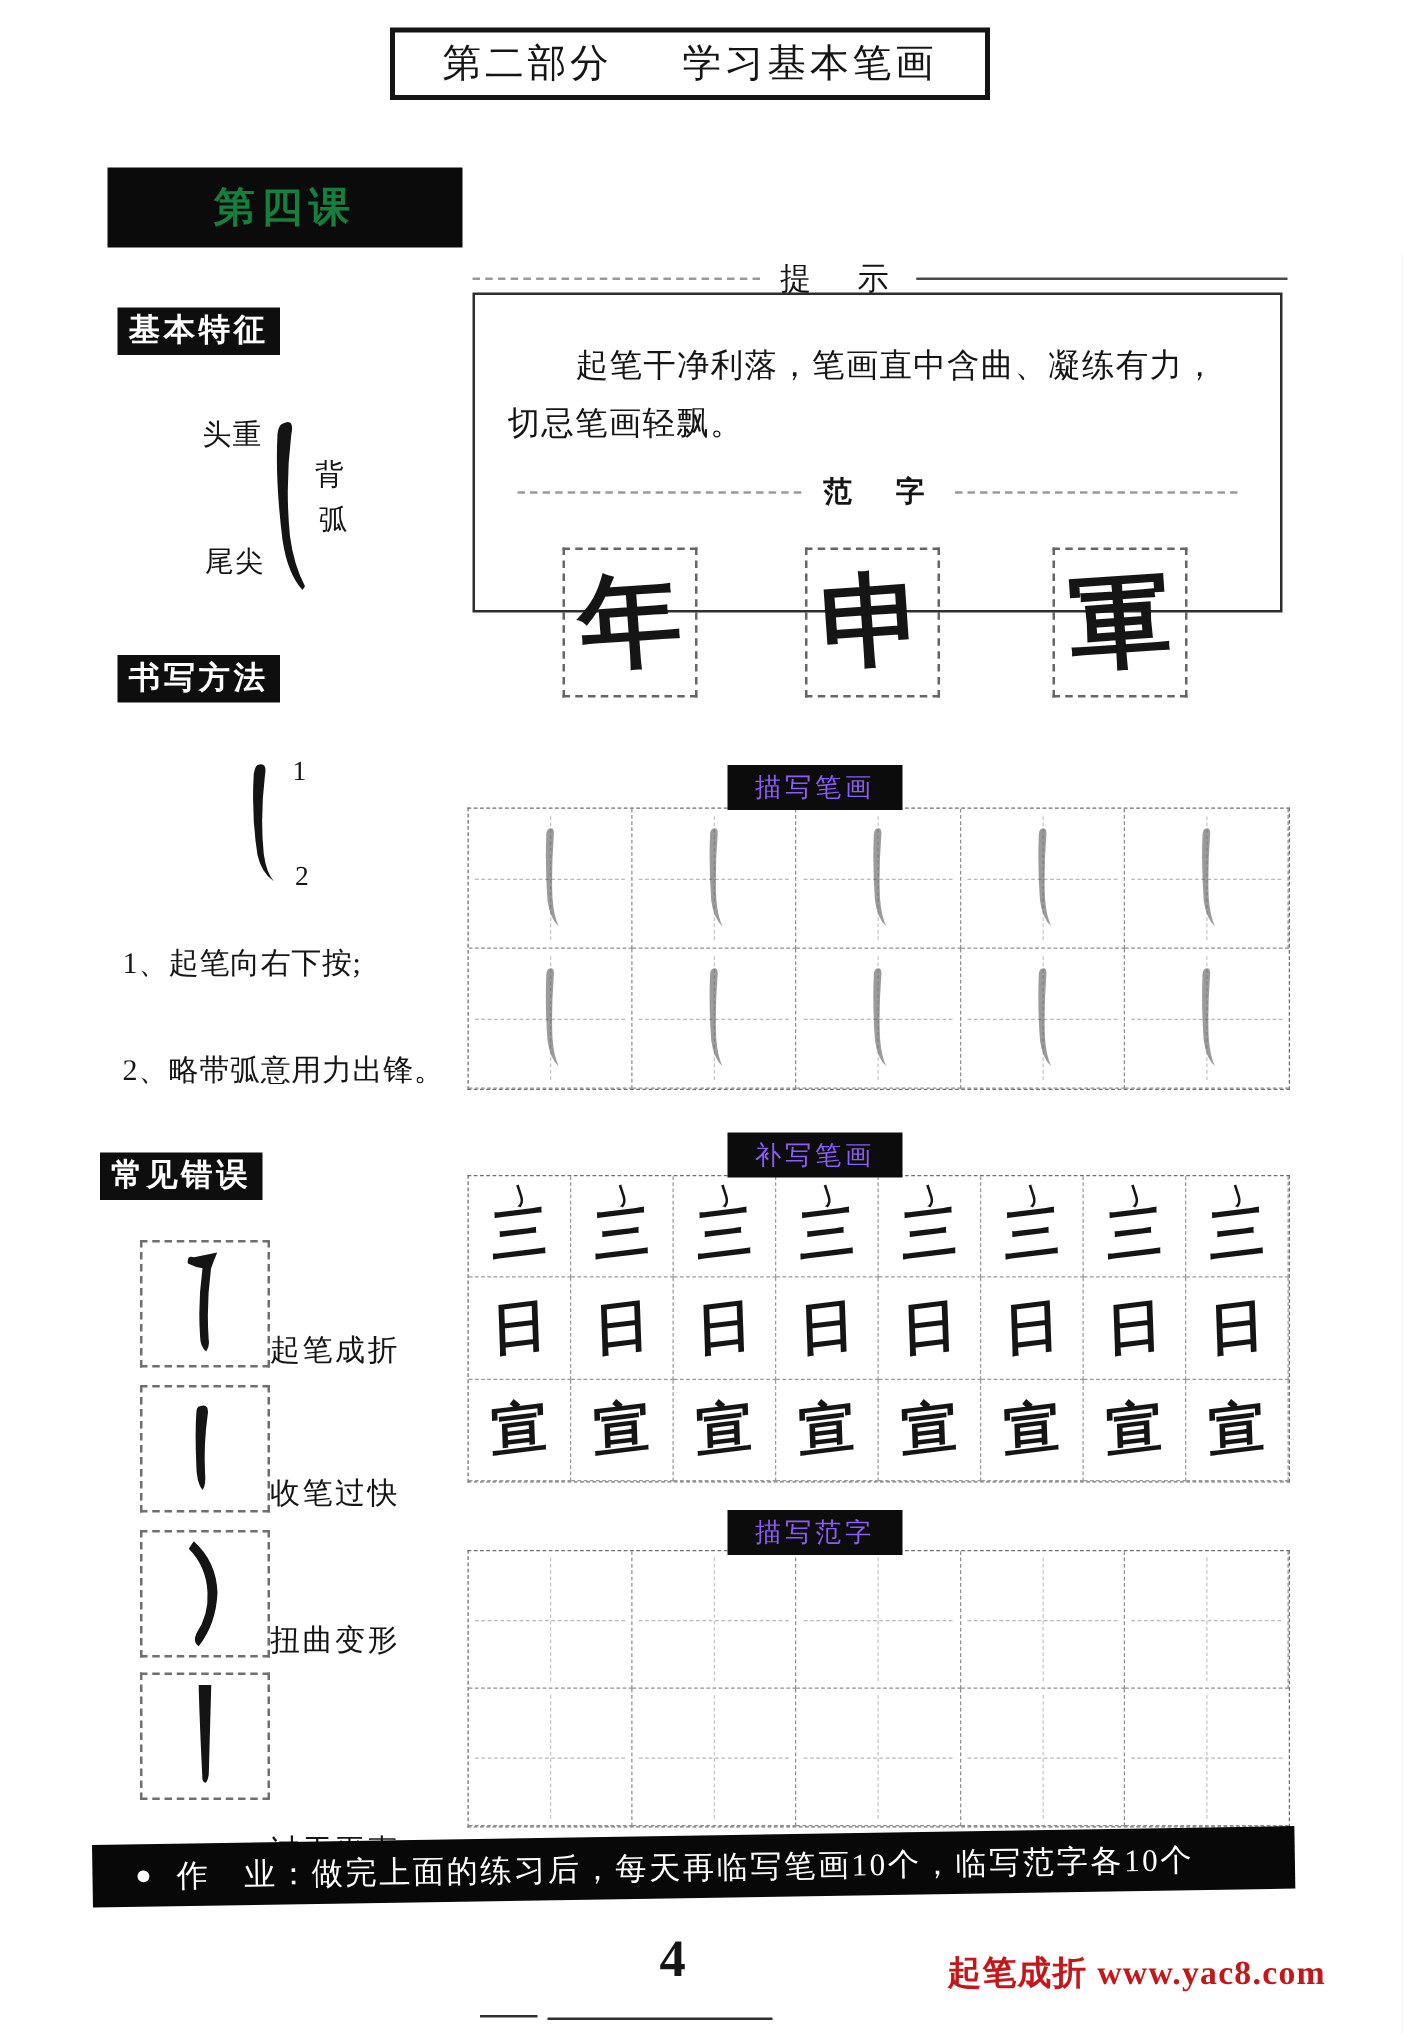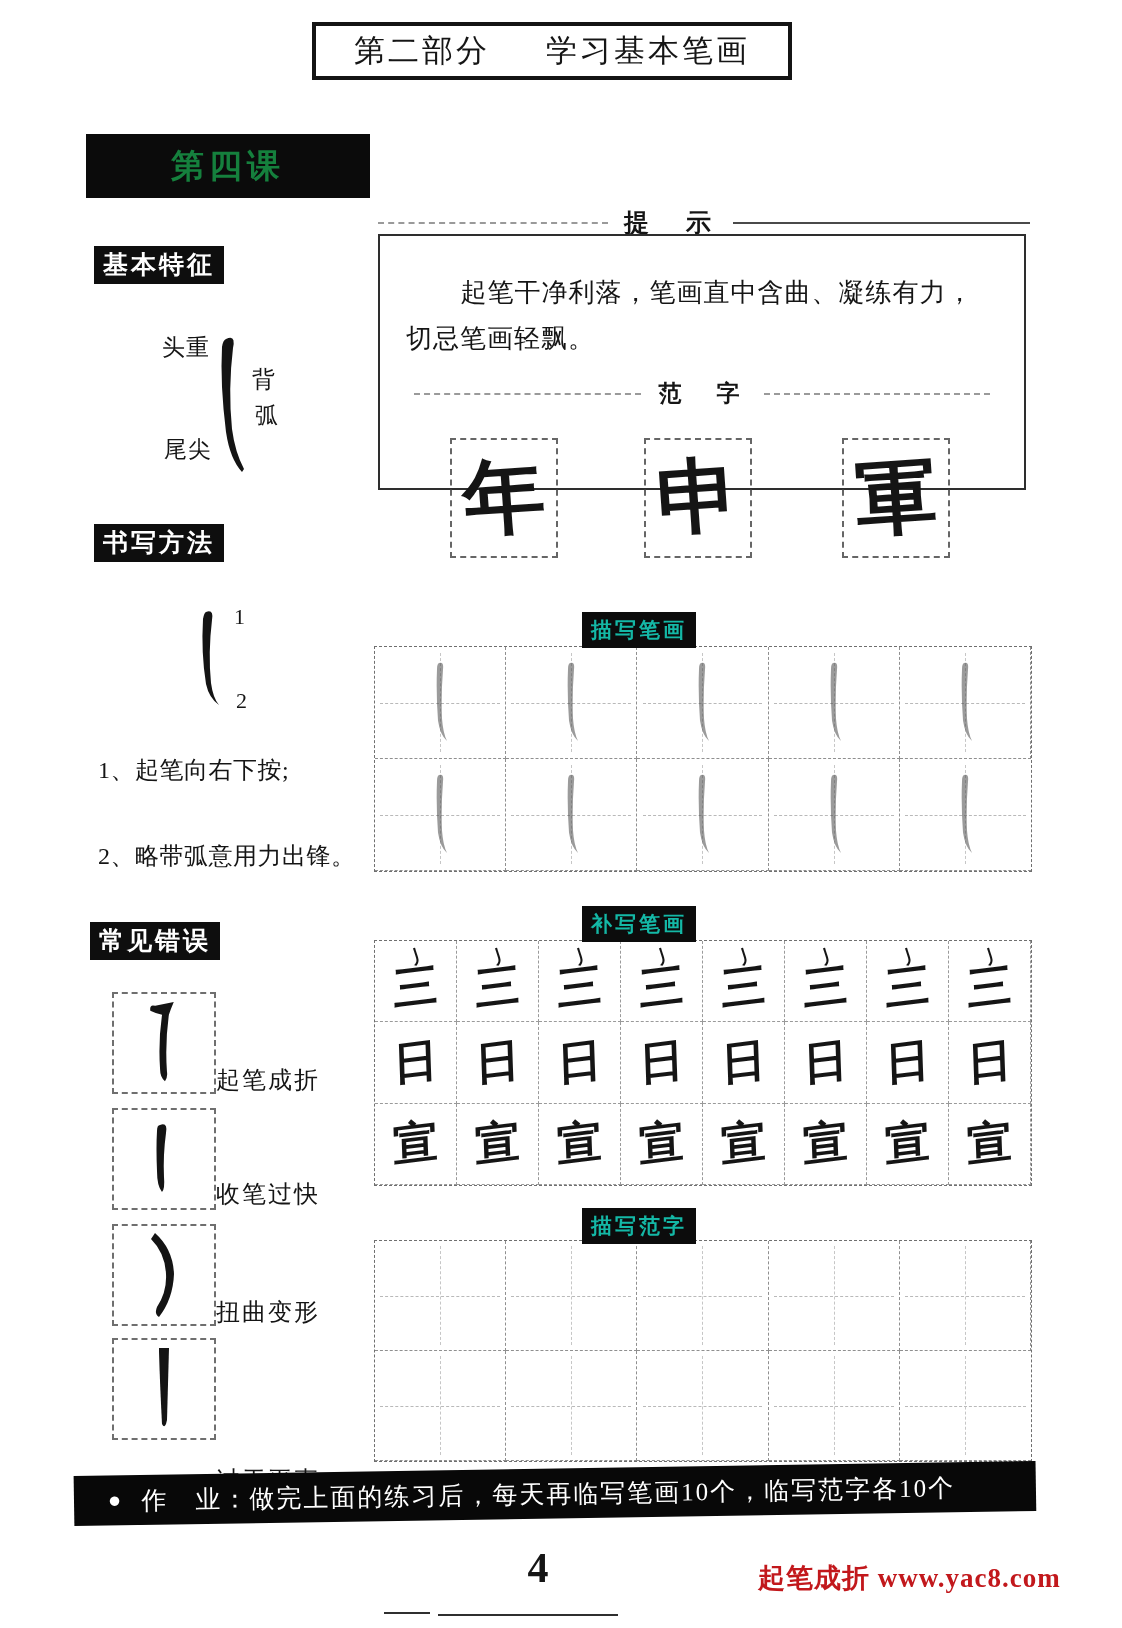--- a/index.html
+++ b/index.html
@@ -27,34 +27,34 @@
     padding:5px 9px;letter-spacing:3px;line-height:1.1;}
   .anno{font-size:23px;letter-spacing:1px;}
   .step-text{font-size:24px;letter-spacing:0.5px;}
   .marker{font-size:22px;font-family:"Liberation Serif",serif;}
   .err-box{width:100px;height:98px;border:2px dashed #6f6f6f;
     display:flex;align-items:center;justify-content:center;}
   .err-caption{font-size:24px;letter-spacing:2px;}
   
   .hint-header{left:378px;top:206px;width:652px;display:flex;align-items:center;}
   .hint-header .hl1{width:230px;border-top:2px dashed #9a9a9a;height:0;}
-  .hint-header .hlab{padding:0 16px;font-size:25px;font-weight:bold;letter-spacing:6px;background:#fff;}
+  .hint-header .hlab{padding:0 16px;font-size:25px;font-weight:normal;letter-spacing:6px;background:#fff;}
   .hint-header .hl2{flex:1;border-top:2px solid #4a4a4a;height:0;}
   .hint-box{left:378px;top:234px;width:648px;height:256px;border:2px solid #2e2e2e;box-sizing:border-box;}
   .hint-par{margin:34px 26px 0 26px;font-size:26px;line-height:46px;letter-spacing:1px;}
   .hint-par .l1{text-indent:2.1em;}
   .fz-header{display:flex;align-items:center;margin:16px 34px 0 34px;}
   .fz-header .fl{flex:1;border-top:2px dashed #9a9a9a;height:0;}
   .fz-header .flab{padding:0 18px;font-size:23px;font-weight:bold;letter-spacing:6px;}
   .model-box{position:absolute;width:104px;height:116px;border:2px dashed #666;
     display:flex;align-items:center;justify-content:center;}
   .model-char{font-size:82px;font-weight:bold;line-height:1;transform:rotate(-4deg);}
   
-  .grid-label{background:#0c0c0c;color:#14b8a6;font-size:21px;font-weight:bold;
-    padding:4px 9px;letter-spacing:3px;z-index:3;}
+  .grid-label{background:#0c0c0c;color:#8b5cf6;font-size:21px;font-weight:normal;
+    padding:4px 22px;letter-spacing:3px;z-index:3;}
   .pgrid{display:grid;border:1px dashed #6f6f6f;box-sizing:border-box;background:#fff;}
   .pcell{position:relative;border-right:1px dashed #8f8f8f;border-bottom:1px dashed #8f8f8f;}
   .pgrid .pcell:nth-last-child(-n+1){border-right:none;}
   .gh{position:absolute;left:4%;right:4%;top:50%;border-top:1px dashed #b9b9b9;}
   .gv{position:absolute;top:5%;bottom:5%;left:50%;border-left:1px dashed #c6c6c6;}
   .pstroke{position:absolute;left:50%;top:13%;height:74%;transform:translateX(-50%);opacity:.55;}
   .cgrid{display:grid;border:1px dashed #6f6f6f;box-sizing:border-box;background:#fff;}
   .ccell{position:relative;border-right:1px dashed #9a9a9a;border-bottom:1px dashed #9a9a9a;
     display:flex;flex-direction:column;align-items:center;justify-content:center;overflow:hidden;}
   .cacc{font-size:18px;font-weight:bold;line-height:.7;transform:rotate(-18deg) translateX(4px);}
@@ -108,21 +108,21 @@
     <svg class="abs" style="left:12px;top:12px;" width="32" height="100" viewBox="0 0 32 100">
       <path d="M12,4 Q20,1 18,12 Q14,45 17,75 Q19,90 25,97 Q15,90 12,76 Q7,45 9,11 Q10,5 12,4 Z" fill="#141414"></path>
     </svg>
     <span class="marker abs" style="left:52px;top:8px;">1</span>
     <span class="marker abs" style="left:54px;top:92px;">2</span>
   </div>
 
   <div class="abs step-text" style="left:98px;top:754px;">1、起笔向右下按;</div>
   <div class="abs step-text" style="left:98px;top:840px;">2、略带弧意用力出锋。</div>
 
-  <div class="abs side-label" style="left:90px;top:922px;">
+  <div class="abs side-label" style="left:80px;top:922px;">
     <span>常见错误</span>
   </div>
 
   <div class="abs err-box" style="left:112px;top:992px;">
     <svg width="40" height="88" viewBox="0 0 40 90">
       <path d="M6,12 Q5,5 11,7 L30,3 Q27,10 25,16 Q21,45 23,74 Q24,80 21,84 Q16,80 16,72 Q14,44 18,16 Q12,15 6,12 Z" fill="#141414"></path>
     </svg>
   </div>
   <div class="abs err-caption" style="left:216px;top:1064px;">起笔成折</div>
 

